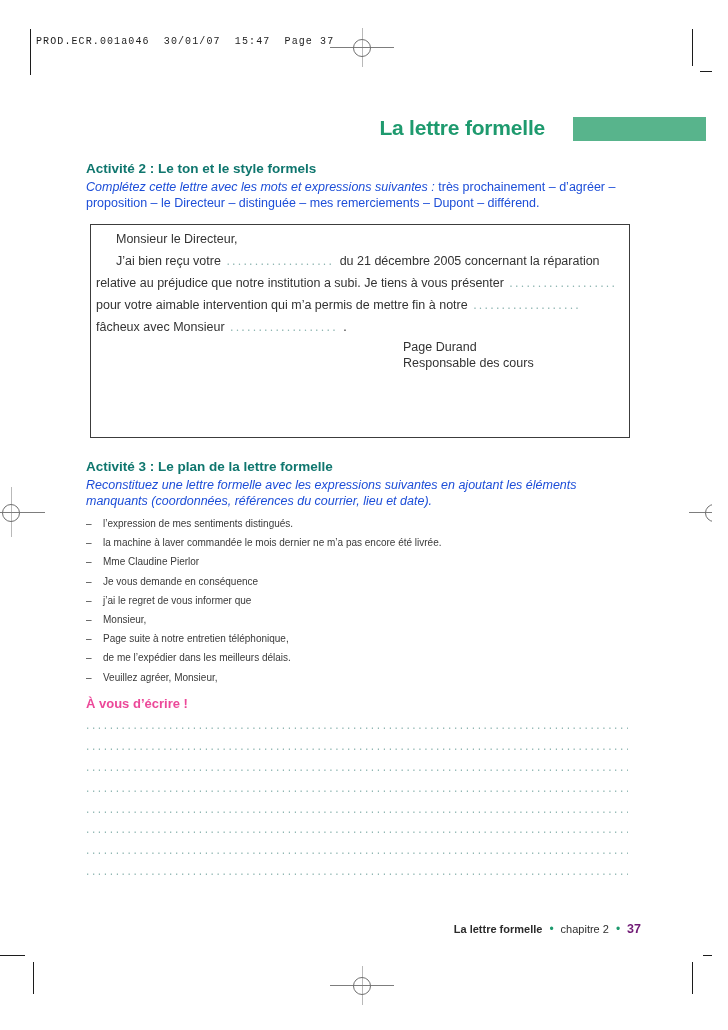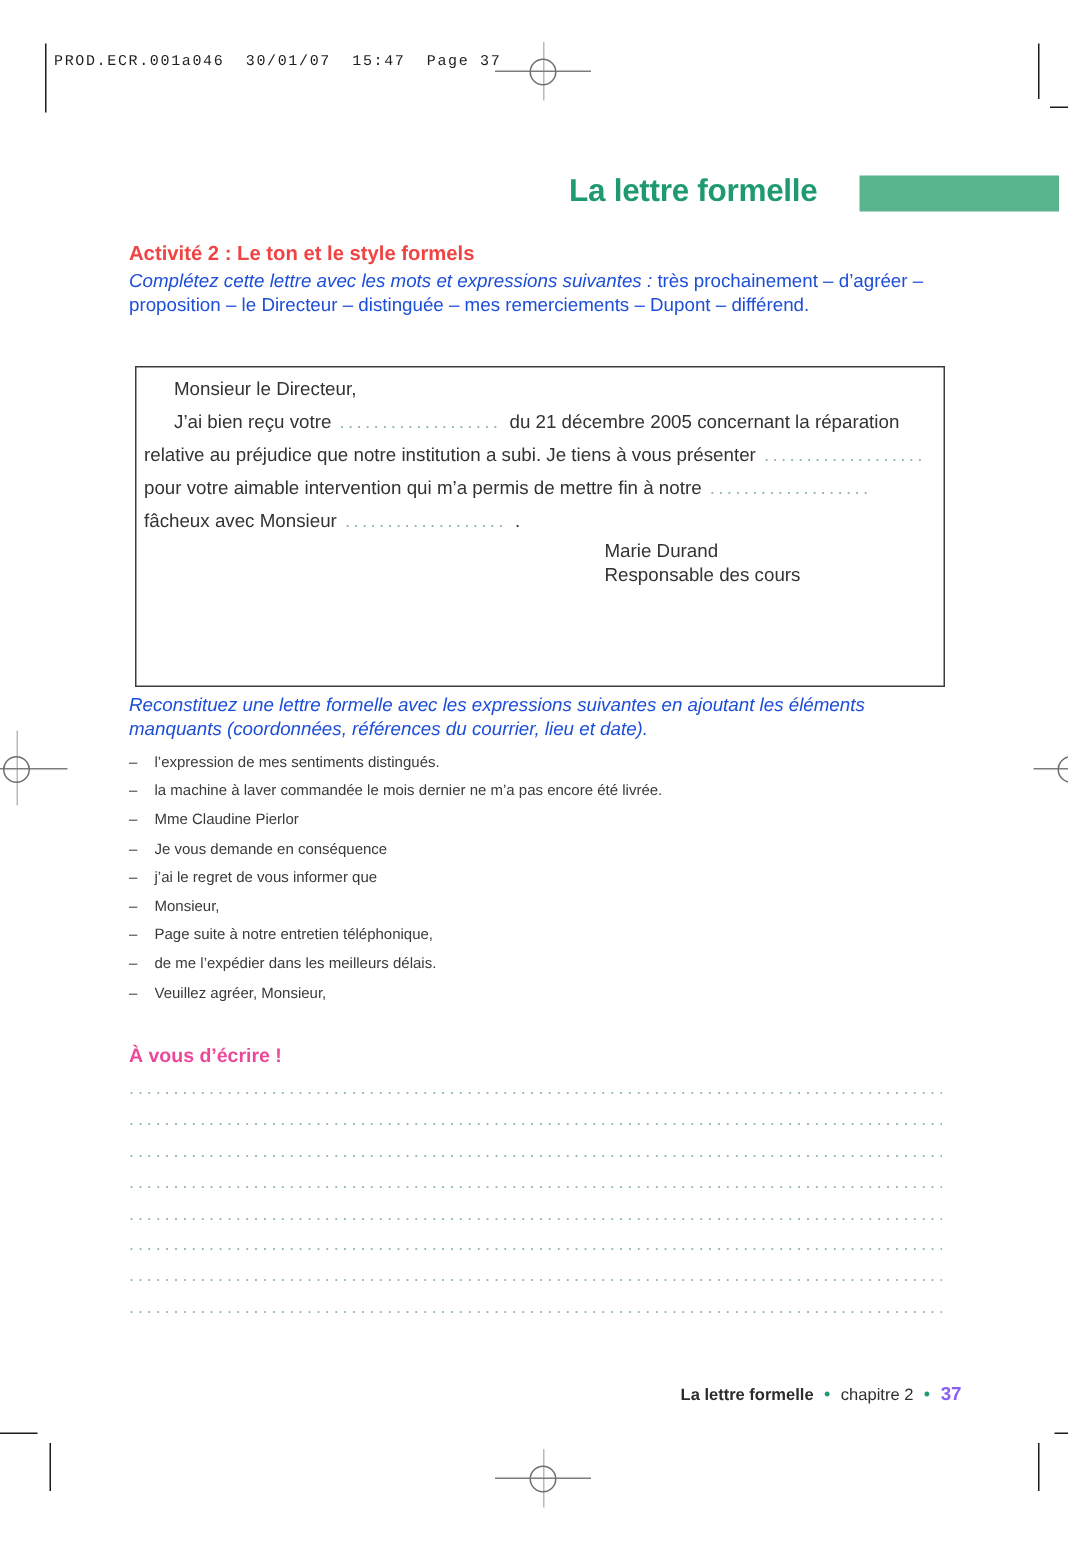--- a/index.html
+++ b/index.html
@@ -30,26 +30,26 @@
 
   
   .title {
     position:absolute; top:116px; right:167px;
     font-size:21px; font-weight:bold; color:#1e9a6e; letter-spacing:-0.2px;
   }
   .title-rect { position:absolute; left:573px; top:117px; width:133px; height:24px; background:#58b48c; }
 
   
   .act2 { position:absolute; left:86px; top:161px; width:546px; }
-  .act-head { font-size:13.5px; font-weight:bold; color:#ef4444; }
+  .act-head { font-size:13.5px; font-weight:bold; color:#0f766e; }
   .instr { margin-top:4px; font-size:12.5px; line-height:15.5px; color:#1d4ed8; }
   .it { font-style:italic; }
 
   .letter-box {
-    position:absolute; left:90px; top:244px; width:528px; height:209px;
+    position:absolute; left:90px; top:224px; width:528px; height:209px;
     border:1px solid #3c3c3c; padding:3px 5px 0 5px;
     font-size:12.5px; line-height:22px; color:#333;
   }
   .letter-para { margin:0; text-indent:20px; }
   .blank { color:#8fb6b2; letter-spacing:2.2px; margin:0 2px; white-space:nowrap; }
   .letter-sign { margin-left:307px; font-size:12.5px; line-height:16px; margin-top:1px; }
 
   
   .act3 { position:absolute; left:86px; top:459px; width:546px; }
   .act3-items { list-style:none; margin:5px 0 0 0; padding:0; font-size:10px; line-height:19.2px; color:#3a3a3a; }
@@ -60,21 +60,21 @@
   .writing-lines { position:absolute; left:86px; top:717px; width:542px; }
   .dotline {
     height:20.9px; line-height:16px; overflow:hidden; white-space:nowrap;
     color:#8fb6b2; letter-spacing:2.6px; font-size:12px; cursor:text;
   }
 
   
   .footer { position:absolute; top:922px; right:71px; font-size:11px; color:#2f2f2f; white-space:nowrap; }
   .footer .sec { font-weight:bold; color:#2b2b2b; }
   .footer .bullet { color:#1e9a6e; margin:0 7px; font-size:12px; }
-  .footer .pg { color:#8b5cf6; font-weight:bold; font-size:12.5px; }
+  .footer .pg { color:#701a75; font-weight:bold; font-size:12.5px; }
 </style>
 </head>
 <body>
 
 <div class="page">
 
   <div class="print-header">PROD.ECR.001a046  30/01/07  15:47  Page 37</div>
 
   <div class="crop crop-tl-v"></div>
   <div class="crop crop-tr-v"></div>
@@ -112,26 +112,27 @@
     <div class="act-head">Activité 2 : Le ton et le style formels</div>
     <div class="instr"><span class="it">Complétez cette lettre avec les mots et expressions suivantes :</span><span> très prochainement – d’agréer – proposition – le Directeur – distinguée – mes remerciements – Dupont – différend.</span></div>
   </div>
 
   <div class="letter-box">
     <div>
         <p class="letter-para">Monsieur le Directeur,</p>
         <p class="letter-para">J’ai bien reçu votre <span class="blank">...................</span> du 21 décembre 2005 concernant la réparation relative au préjudice que notre institution a subi. Je tiens à vous présenter <span class="blank">...................</span> pour votre aimable intervention qui m’a permis de mettre fin à notre <span class="blank">...................</span> fâcheux avec Monsieur <span class="blank">...................</span> .</p>
       </div>
     <div class="letter-sign">
-        <div>Marie Durand</div>
+        <div>Page Durand</div>
         <div>Responsable des cours</div>
       </div>
   </div>
 
   <div class="act3">
+    <div class="act-head">Activité 3 : Le plan de la lettre formelle</div>
     <div class="instr it">Reconstituez une lettre formelle avec les expressions suivantes en ajoutant les éléments manquants (coordonnées, références du courrier, lieu et date).</div>
     <ul class="act3-items">
         <li><span class="dash">–</span><span>l’expression de mes sentiments distingués.</span></li>
         <li><span class="dash">–</span><span>la machine à laver commandée le mois dernier ne m’a pas encore été livrée.</span></li>
         <li><span class="dash">–</span><span>Mme Claudine Pierlor</span></li>
         <li><span class="dash">–</span><span>Je vous demande en conséquence</span></li>
         <li><span class="dash">–</span><span>j’ai le regret de vous informer que</span></li>
         <li><span class="dash">–</span><span>Monsieur,</span></li>
         <li><span class="dash">–</span><span>Page suite à notre entretien téléphonique,</span></li>
         <li><span class="dash">–</span><span>de me l’expédier dans les meilleurs délais.</span></li>

